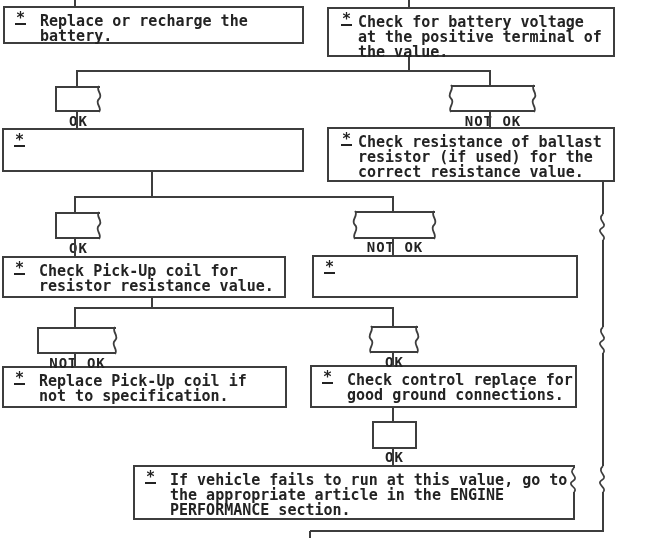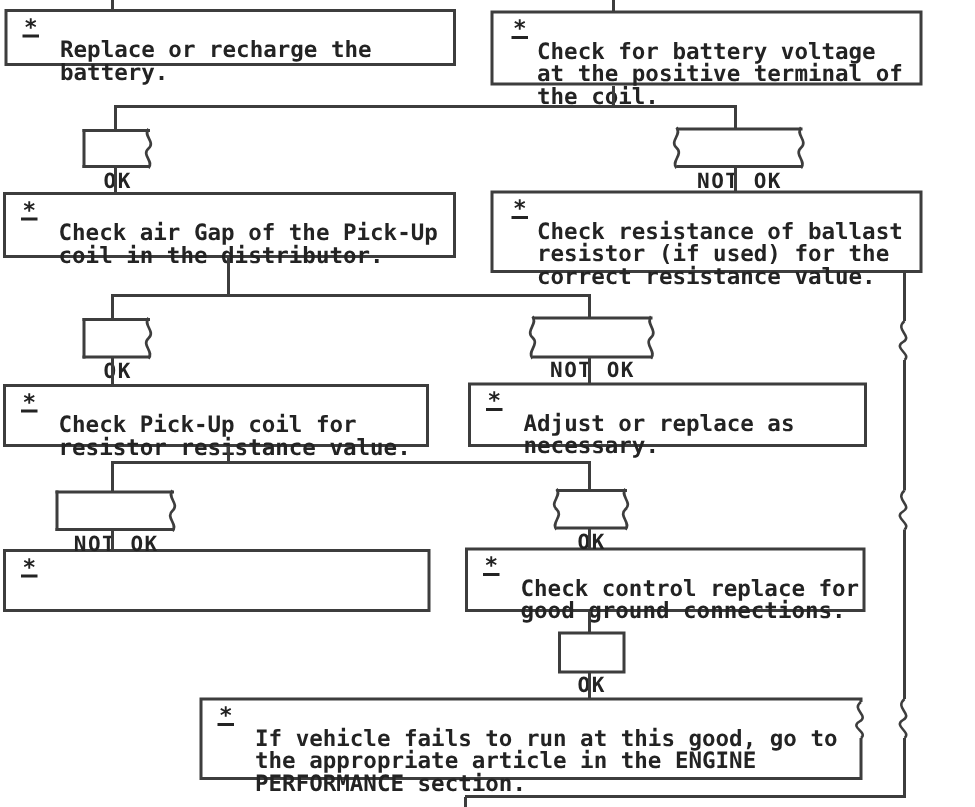--- a/index.html
+++ b/index.html
@@ -15,21 +15,21 @@
     position:absolute;background:#fff;border:2px solid #3d3d3d;
     box-sizing:border-box;display:flex;align-items:flex-start;
     color:#232323;font-weight:bold;z-index:10;
   }
   .box .bullet{
     display:inline-block;flex:0 0 auto;width:11px;height:11px;
     margin-top:4px;border-bottom:2px solid #232323;
     font-size:15px;line-height:13px;text-align:center;
   }
   .box .box-text{
-    white-space:pre;font-size:15px;line-height:15px;padding-top:18px;
+    white-space:pre;font-size:15px;line-height:15px;padding-top:6px;
     letter-spacing:0px;
   }
   .ind-wide .bullet{margin-left:10px;margin-right:14px;}
   .ind-narrow .bullet{margin-left:12px;margin-right:6px;}
 
   
   .tag{
     position:absolute;background:#fff;box-sizing:border-box;
     border-top:2px solid #3d3d3d;border-bottom:2px solid #3d3d3d;
     display:flex;align-items:center;justify-content:center;
@@ -61,21 +61,21 @@
   <div class="box ind-wide" style="left:3px;top:6px;width:301px;height:38px">
     <span class="bullet">*</span>
     <div class="box-text">Replace or recharge the
 battery.</div>
   </div>
 
   <div class="box ind-narrow" style="left:327px;top:7px;width:288px;height:50px">
     <span class="bullet">*</span>
     <div class="box-text">Check for battery voltage
 at the positive terminal of
-the coil.</div>
+the value.</div>
   </div>
 
   <div class="tag el-straight" style="left:55px;top:86px;width:45px;height:26px">
     <span class="tag-label">OK</span>
     <svg class="edge edge-r" viewBox="0 0 10 30" preserveAspectRatio="none">
         <path d="M4,0 C0,5 9,10 4,15 C-1,20 8,25 4,30"></path>
       </svg>
   </div>
 
   <div class="tag" style="left:451px;top:85px;width:84px;height:27px">
@@ -83,22 +83,20 @@
         <path d="M5,0 C9,5 0,10 5,15 C10,20 1,25 5,30"></path>
       </svg>
     <span class="tag-label u">NOT OK</span>
     <svg class="edge edge-r" viewBox="0 0 10 30" preserveAspectRatio="none">
         <path d="M4,0 C0,5 9,10 4,15 C-1,20 8,25 4,30"></path>
       </svg>
   </div>
 
   <div class="box ind-wide" style="left:2px;top:128px;width:302px;height:44px">
     <span class="bullet">*</span>
-    <div class="box-text">Check air Gap of the Pick-Up
-coil in the distributor.</div>
   </div>
 
   <div class="box ind-narrow" style="left:327px;top:127px;width:288px;height:55px">
     <span class="bullet">*</span>
     <div class="box-text">Check resistance of ballast
 resistor (if used) for the
 correct resistance value.</div>
   </div>
 
   <div class="tag el-straight" style="left:55px;top:212px;width:45px;height:27px">
@@ -119,22 +117,20 @@
   </div>
 
   <div class="box ind-wide" style="left:2px;top:256px;width:284px;height:42px">
     <span class="bullet">*</span>
     <div class="box-text">Check Pick-Up coil for
 resistor resistance value.</div>
   </div>
 
   <div class="box ind-wide" style="left:312px;top:255px;width:266px;height:43px">
     <span class="bullet">*</span>
-    <div class="box-text">Adjust or replace as
-necessary.</div>
   </div>
 
   <div class="tag el-straight" style="left:37px;top:327px;width:79px;height:27px">
     <span class="tag-label u">NOT OK</span>
     <svg class="edge edge-r" viewBox="0 0 10 30" preserveAspectRatio="none">
         <path d="M4,0 C0,5 9,10 4,15 C-1,20 8,25 4,30"></path>
       </svg>
   </div>
 
   <div class="tag" style="left:371px;top:326px;width:47px;height:27px">
@@ -142,35 +138,37 @@
         <path d="M5,0 C9,5 0,10 5,15 C10,20 1,25 5,30"></path>
       </svg>
     <span class="tag-label">OK</span>
     <svg class="edge edge-r" viewBox="0 0 10 30" preserveAspectRatio="none">
         <path d="M4,0 C0,5 9,10 4,15 C-1,20 8,25 4,30"></path>
       </svg>
   </div>
 
   <div class="box ind-wide" style="left:2px;top:366px;width:285px;height:42px">
     <span class="bullet">*</span>
+    <div class="box-text">Replace Pick-Up coil if
+not to specification.</div>
   </div>
 
   <div class="box ind-wide" style="left:310px;top:365px;width:267px;height:43px">
     <span class="bullet">*</span>
     <div class="box-text">Check control replace for
 good ground connections.</div>
   </div>
 
   <div class="tag plain" style="left:372px;top:421px;width:45px;height:28px">
     <span class="tag-label">OK</span>
   </div>
 
   <div class="box ind-wide" style="left:133px;top:465px;width:442px;height:55px">
     <span class="bullet">*</span>
-    <div class="box-text">If vehicle fails to run at this good, go to
+    <div class="box-text">If vehicle fails to run at this value, go to
 the appropriate article in the ENGINE
 PERFORMANCE section.</div>
   </div>
 
   <svg id="wires" width="650" height="538" viewBox="0 0 650 538">
     <line x1="75" y1="0" x2="75" y2="7"></line>
     <line x1="409" y1="0" x2="409" y2="8"></line>
     <line x1="409" y1="57" x2="409" y2="71"></line>
     <line x1="76" y1="71" x2="491" y2="71"></line>
     <line x1="77" y1="71" x2="77" y2="87"></line>

